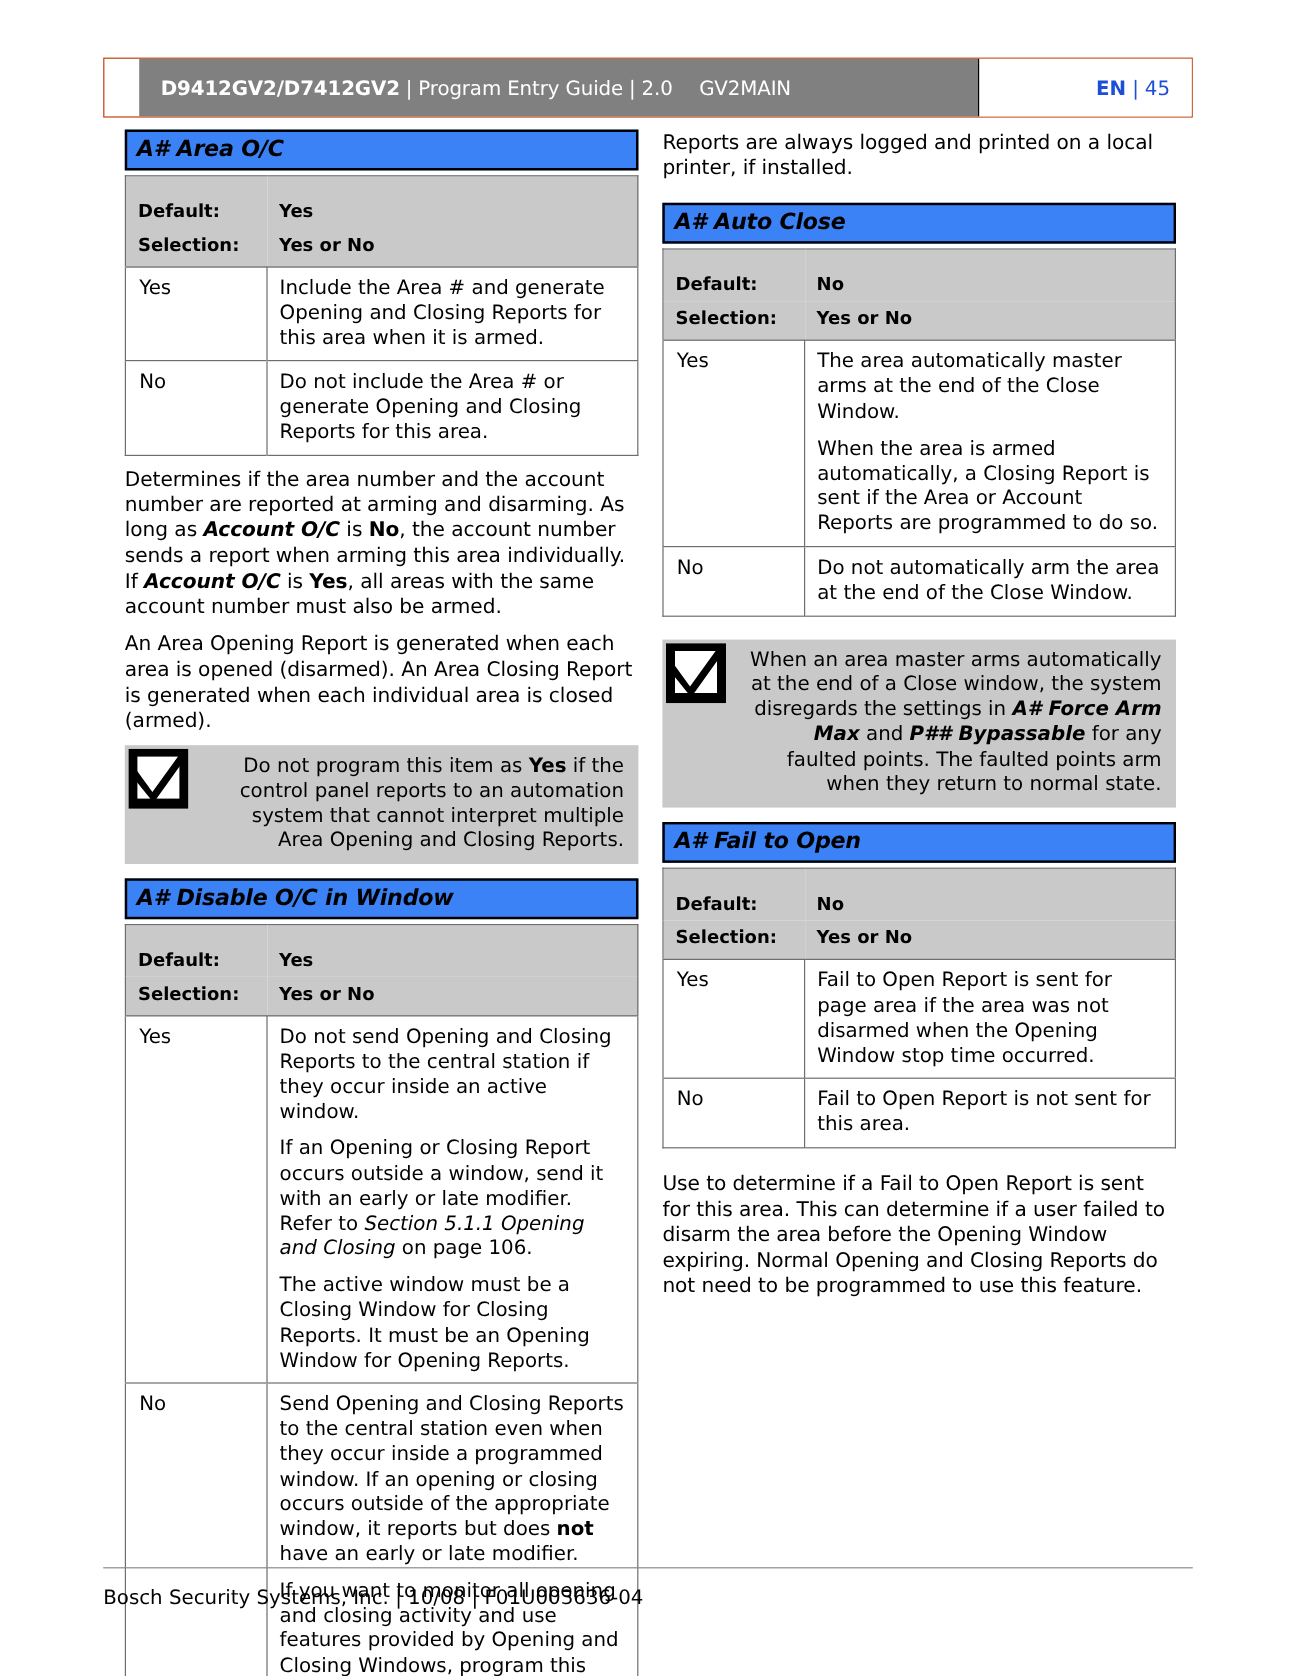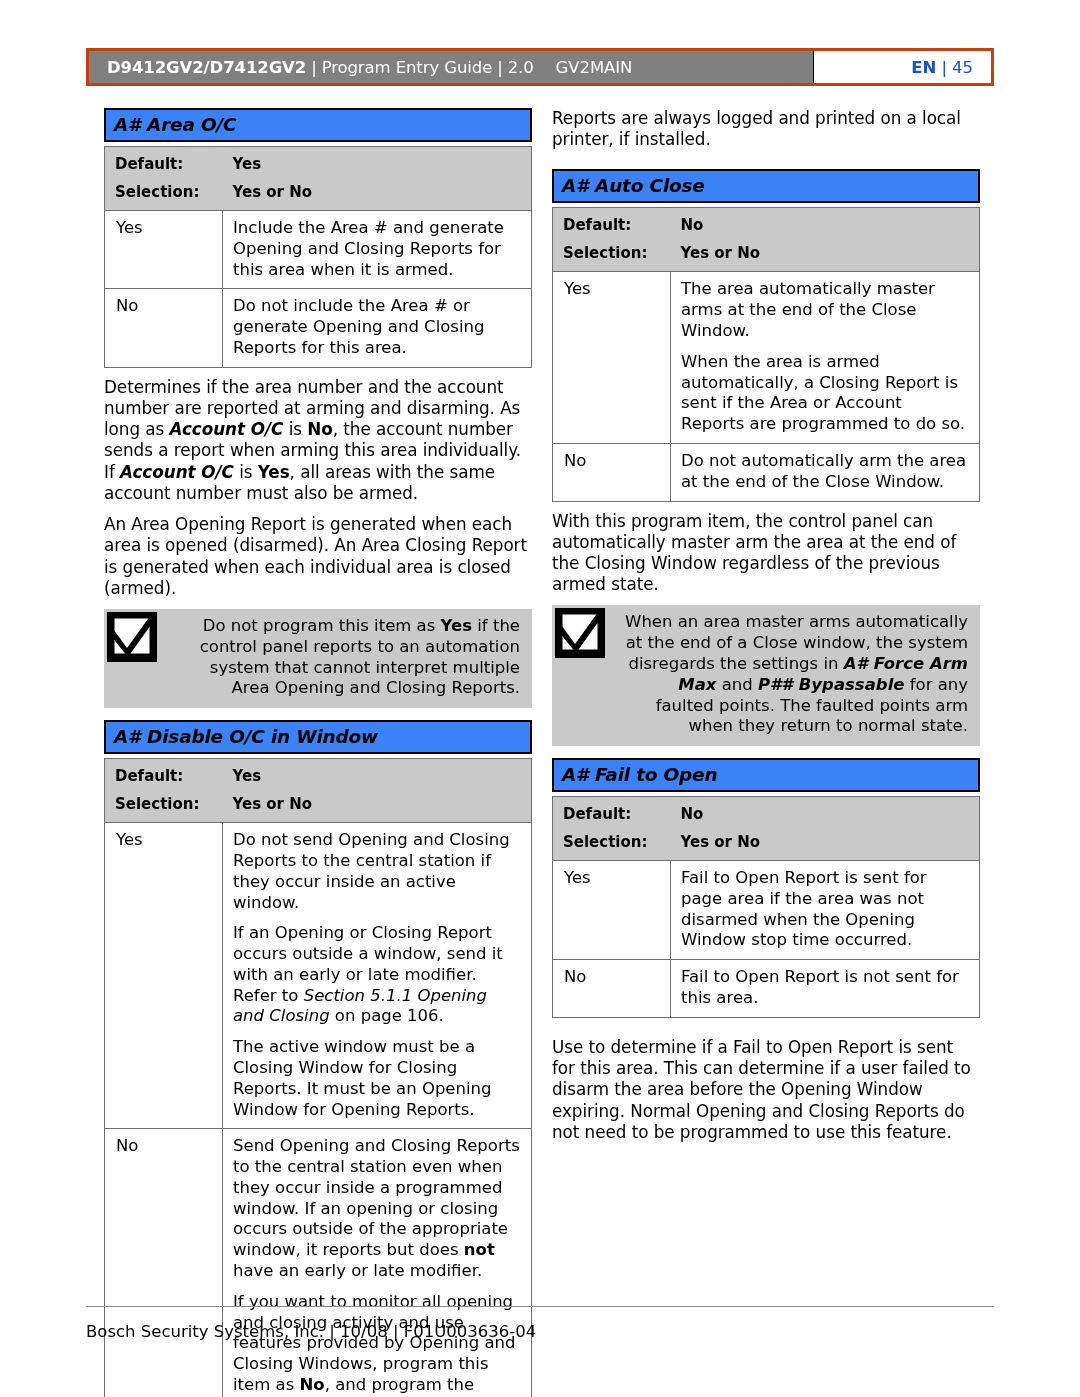--- a/index.html
+++ b/index.html
@@ -10,23 +10,24 @@
     font-family: "DejaVu Sans", "Liberation Sans", sans-serif;
     color: #000000;
     position: relative;
     overflow: hidden;
   }
 
   
   .page-header {
     position: absolute;
     left: 86px; top: 48px;
-    width: 908px; height: 38px;
+    width: 908px; height: 50px;
     display: flex;
-    border: 3px solid #c2410c;
+    border: 1px solid #c2410c;
+    padding-left: 29px;
   }
   .hdr-left {
     flex: 1 1 auto;
     background: #808080;
     color: #ffffff;
     display: flex;
     align-items: center;
     padding-left: 18px;
     font-size: 16.5px;
     white-space: nowrap;
@@ -81,21 +82,21 @@
   .ptable td { vertical-align: top; }
 
   .meta-row td {
     background: #c9c9c9;
     font-weight: bold;
     font-size: 15px;
     padding: 5px 0 5px 10px;
     border: none;
   }
   .meta-row td.meta-label { width: 118px; }
-  .meta-row.first td { padding-top: 8px; }
+  .meta-row.first td { padding-top: 20px; }
   .meta-row.second td { padding-bottom: 9px; }
 
   .ptable tr.opt td {
     border-top: 1px solid #6e6e6e;
     font-size: 16.5px;
     line-height: 1.26;
     padding: 7px 10px 8px 10px;
   }
   .ptable tr.opt td.optkey {
     border-right: 1px solid #6e6e6e;
@@ -278,21 +279,20 @@
     </tr>
     <tr class="opt">
       <td class="optkey kw-narrow">No</td>
       <td>Do not automatically arm the area at the end of the Close Window.</td>
     </tr>
   </tbody>
     </table>
 
   <div class="block-gap"></div>
 
-  <p class="body-p">With this program item, the control panel can automatically master arm the area at the end of the Closing Window regardless of the previous armed state.</p>
 
   <div class="notice">
     <div class="notice-icon">
       <svg width="50" height="50" viewBox="0 0 50 50">
         <rect x="0" y="0" width="50" height="50" fill="#000000"></rect>
         <rect x="6" y="5" width="38" height="38" fill="#ffffff" stroke="#000000" stroke-width="3"></rect>
         <path d="M4 14 L20 36 L46 0 L46 10 L21 45 L4 24 Z" fill="#000000"></path>
       </svg>
     </div>
     <div class="notice-text"><span>When an area master arms automatically at the end of a Close window, the system disregards the settings in </span><span class="bi">A# Force Arm Max</span><span> and </span><span class="bi">P## Bypassable</span><span> for any faulted points. The faulted points arm when they return to normal state.</span></div>

